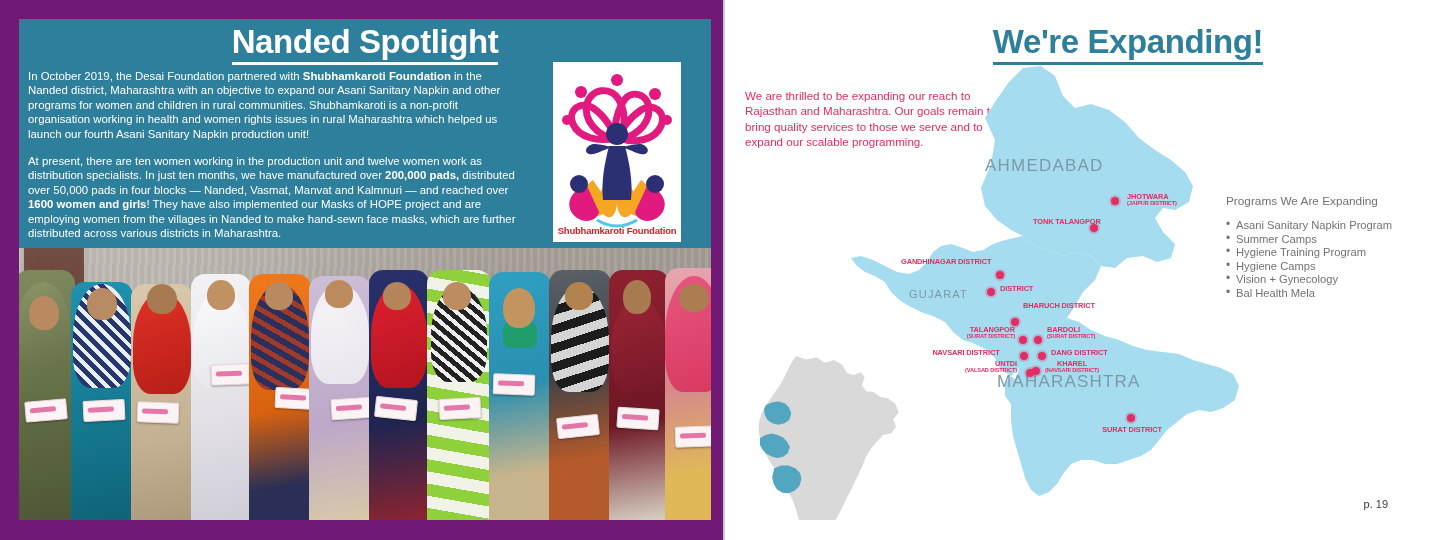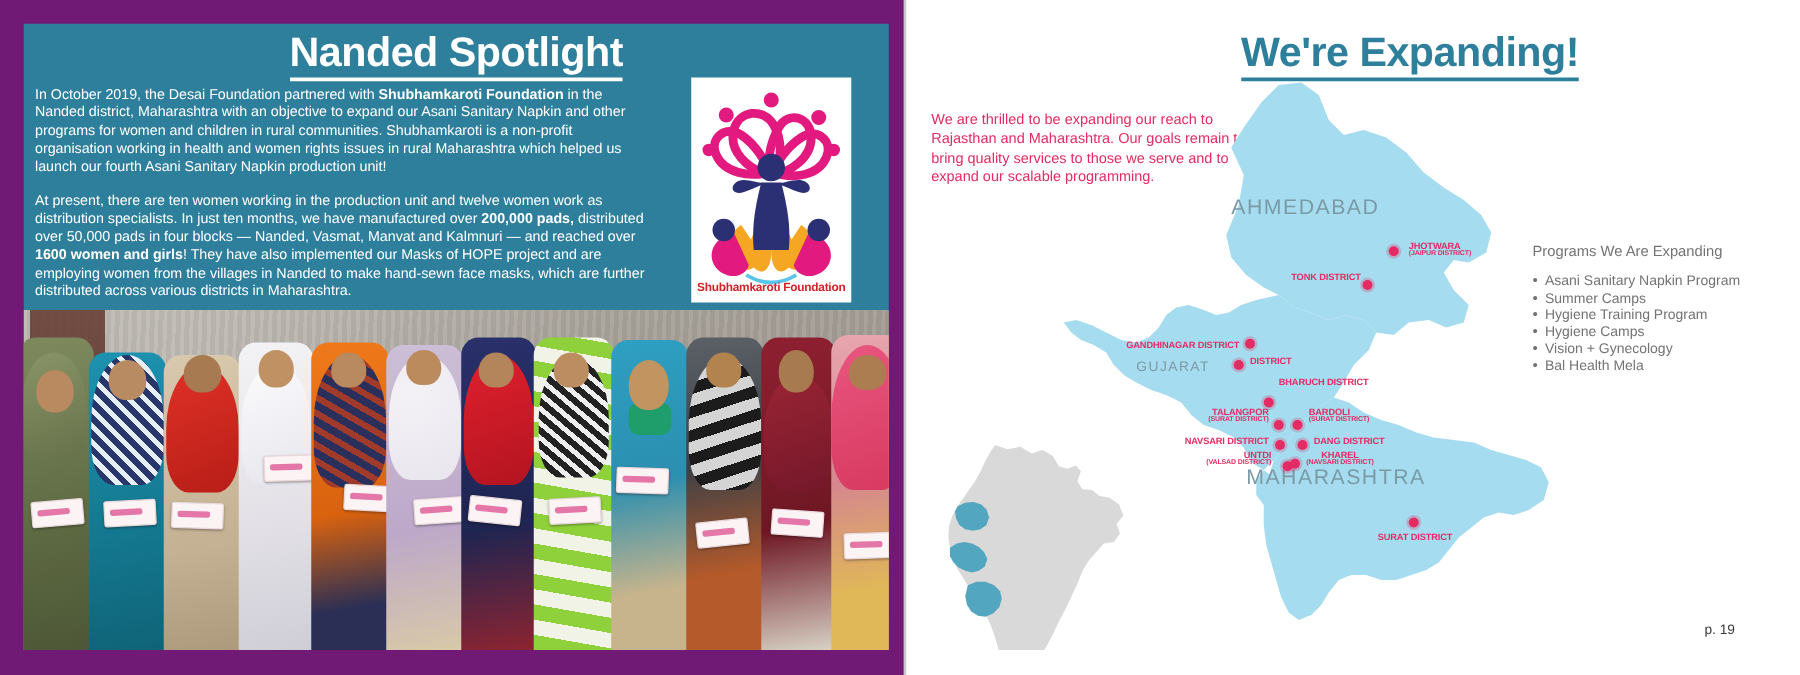--- a/index.html
+++ b/index.html
@@ -248,25 +248,25 @@
       <div class="state-label" style="left:274px;top:312px;font-size:17px;">MAHARASHTRA</div>
 
       <div class="dot" style="left:388px;top:137px;"></div>
       <div class="map-label" style="left:404px;top:133px;font-size:7.4px;text-align:left;">
         <span>JHOTWARA</span>
         <span class="sub">(JAIPUR DISTRICT)</span>
       </div>
 
       <div class="dot" style="left:367px;top:164px;"></div>
       <div class="map-label" style="left:310px;top:158px;font-size:7.4px;text-align:right;width:52px;">
-        <span>TONK DISTRICT</span>
+        <span>TONK TALANGPOR</span>
       </div>
 
       <div class="dot" style="left:273px;top:211px;"></div>
-      <div class="map-label" style="left:178px;top:212px;font-size:7.4px;text-align:right;width:90px;">
+      <div class="map-label" style="left:178px;top:198px;font-size:7.4px;text-align:right;width:90px;">
         <span>GANDHINAGAR DISTRICT</span>
       </div>
 
       <div class="dot" style="left:264px;top:228px;"></div>
       <div class="map-label" style="left:277px;top:225px;font-size:7.4px;text-align:left;">
         <span>DISTRICT</span>
       </div>
 
       <div class="dot" style="left:288px;top:258px;"></div>
       <div class="map-label" style="left:300px;top:242px;font-size:7.4px;text-align:left;width:66px;">
@@ -279,21 +279,21 @@
         <span class="sub">(SURAT DISTRICT)</span>
       </div>
 
       <div class="dot" style="left:311px;top:276px;"></div>
       <div class="map-label" style="left:324px;top:266px;font-size:7.4px;text-align:left;">
         <span>BARDOLI</span>
         <span class="sub">(SURAT DISTRICT)</span>
       </div>
 
       <div class="dot" style="left:297px;top:292px;"></div>
-      <div class="map-label" style="left:194px;top:289px;font-size:7.4px;text-align:right;width:98px;">
+      <div class="map-label" style="left:194px;top:289px;font-size:7.4px;text-align:center;width:98px;">
         <span>NAVSARI DISTRICT</span>
       </div>
 
       <div class="dot" style="left:315px;top:292px;"></div>
       <div class="map-label" style="left:328px;top:289px;font-size:7.4px;text-align:left;">
         <span>DANG DISTRICT</span>
       </div>
 
       <div class="dot" style="left:303px;top:309px;"></div>
       <div class="map-label" style="left:214px;top:300px;font-size:7.4px;text-align:right;width:80px;">

